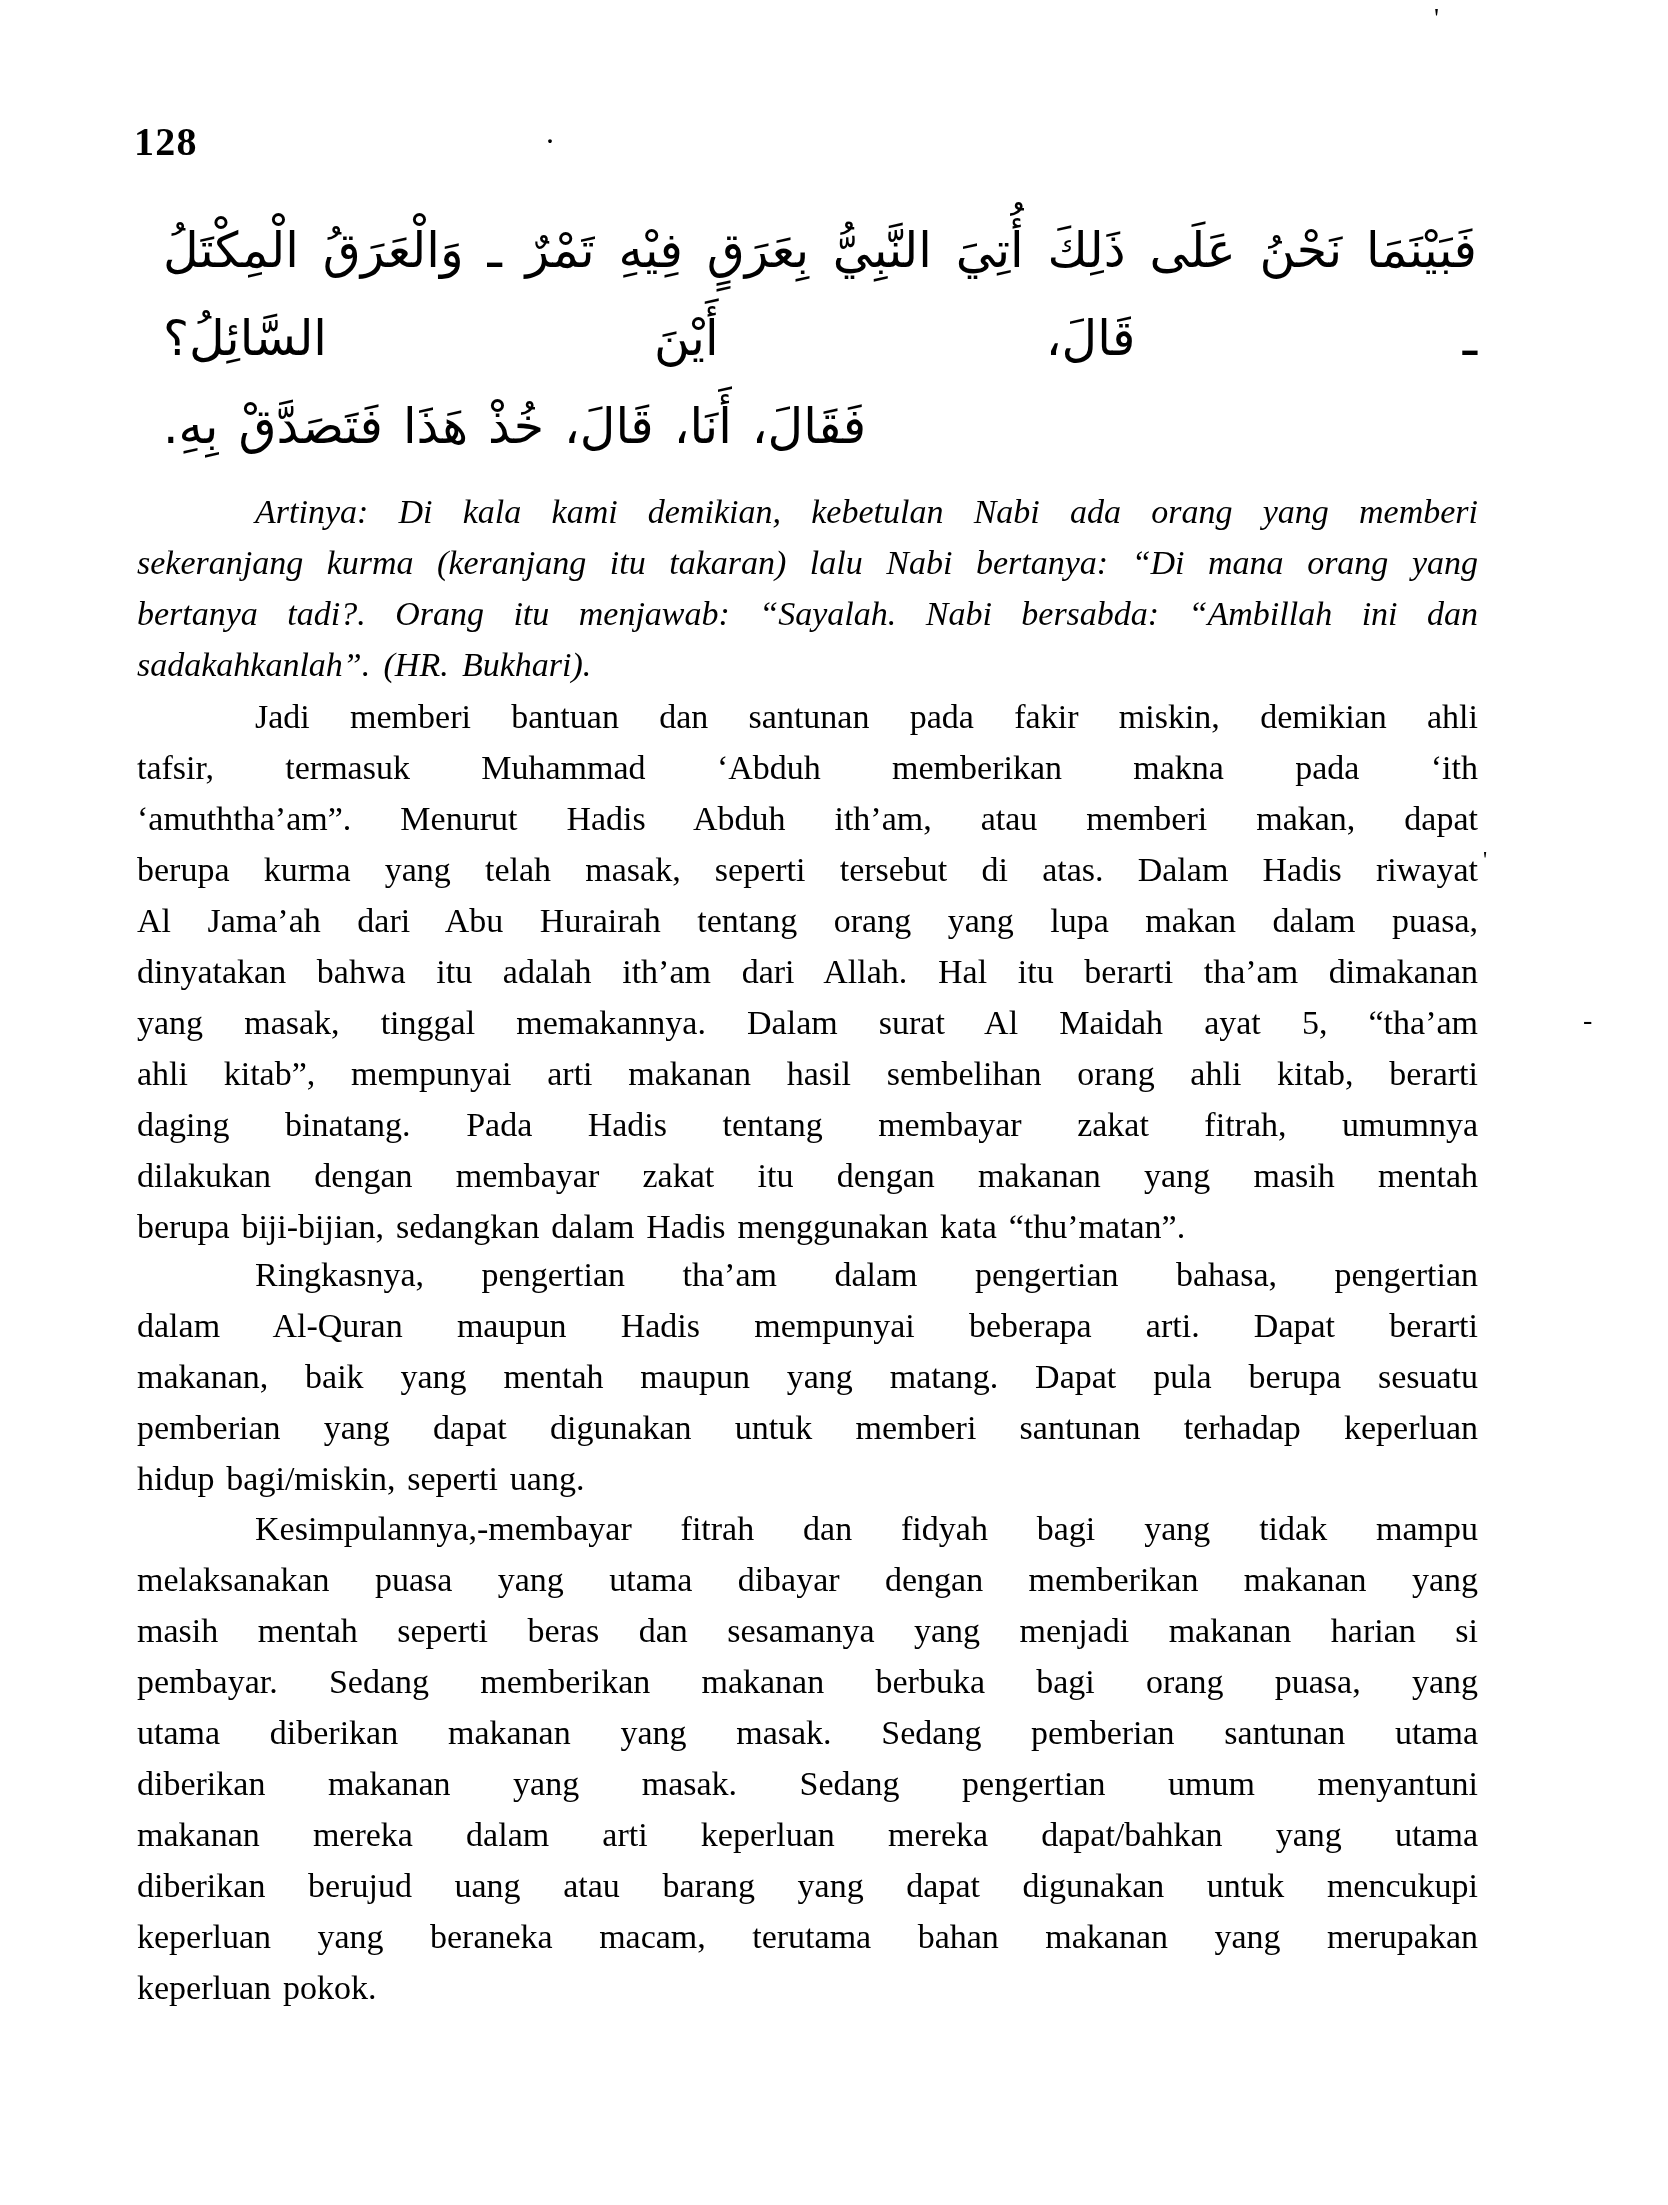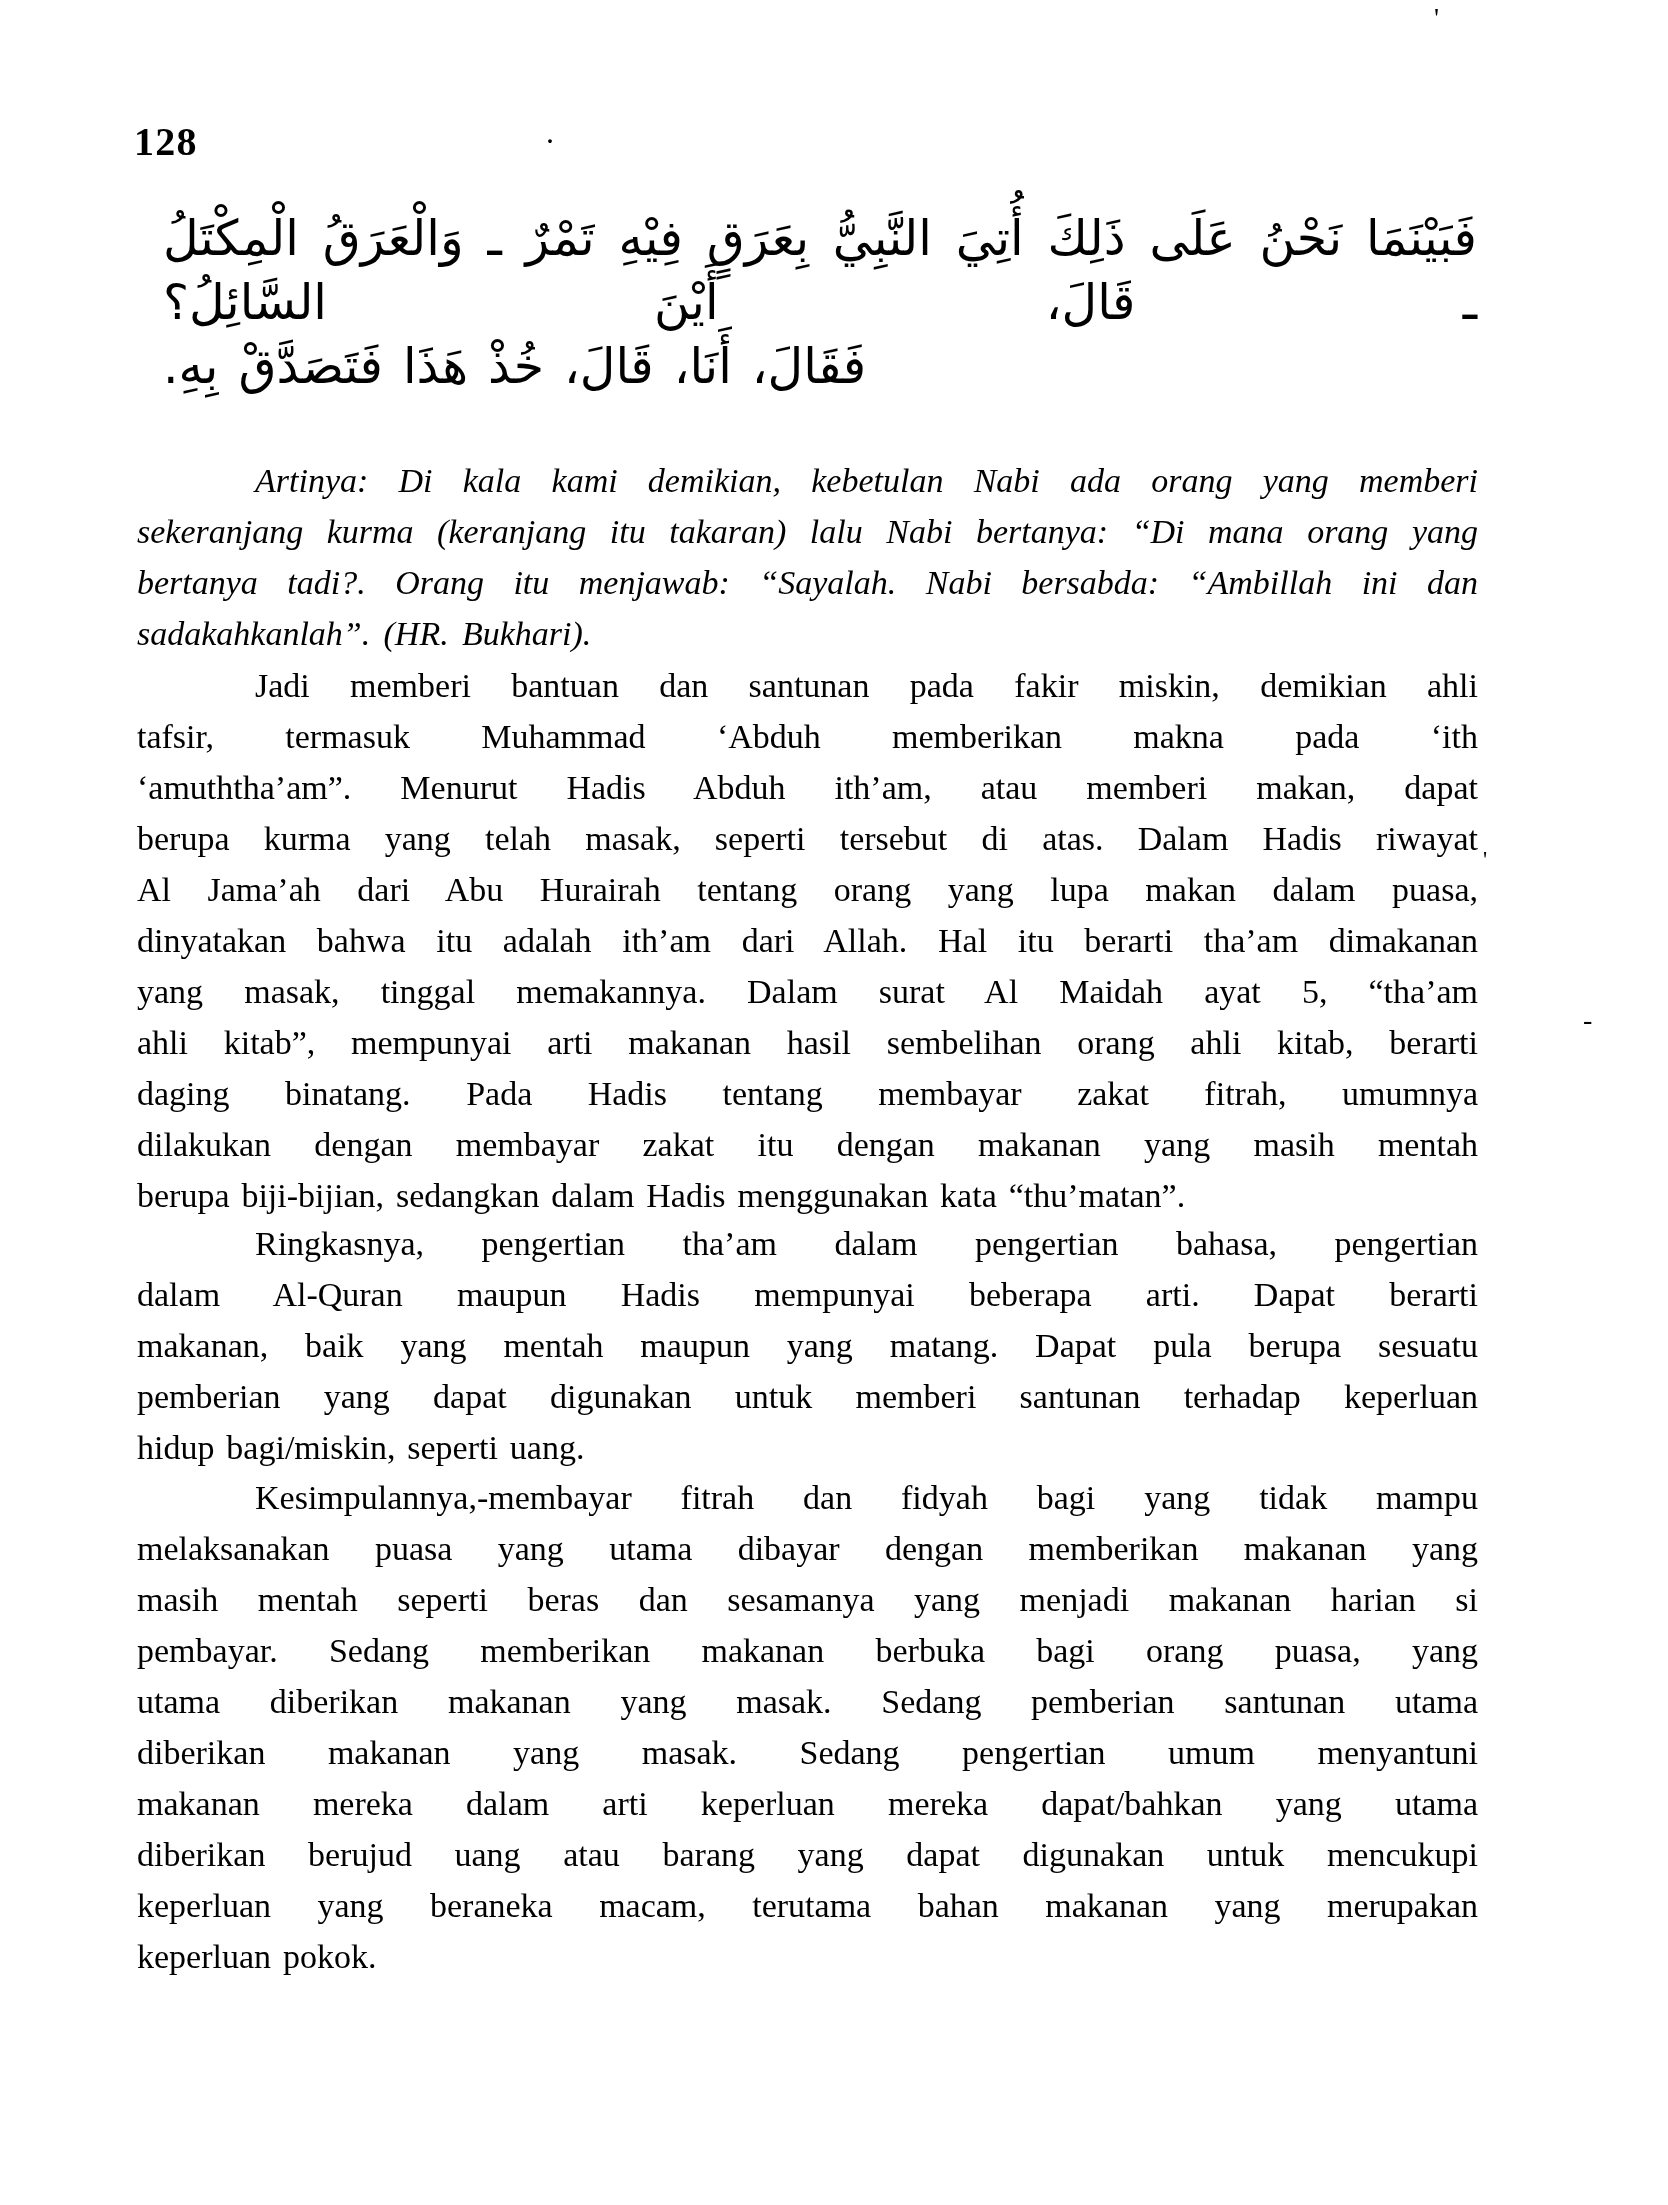--- a/index.html
+++ b/index.html
@@ -9,28 +9,28 @@
   }
   .page-number{
     position:absolute;left:134px;top:122px;
     font-size:40px;font-weight:bold;letter-spacing:1.3px;line-height:1;text-align:center;
   }
   
   .arabic{
     position:absolute;left:163px;top:207px;width:1314px;
     direction:rtl;unicode-bidi:embed;
     font-family:"DejaVu Sans", sans-serif;
-    font-size:49px;line-height:64px;
+    font-size:49px;line-height:88px;
   }
   .ar-line-1{text-align:justify;text-align-last:justify;word-spacing:6.2px;}
   .ar-line-2{text-align:left;word-spacing:4.4px;}
   
   .block{
     position:absolute;left:137px;width:1341px;
-    font-size:34px;line-height:51px;word-spacing:0.10em;
+    font-size:34px;line-height:51px;word-spacing:0.10em;margin-top:31px;
   }
   .block .ln{text-align:justify;text-align-last:justify;}
   .block .ln:first-child{text-indent:118px;}
   .block .ln:last-child{text-align-last:left;}
   .translation{top:455px;font-style:italic;word-spacing:0.14em;}
   .para-1{top:660px;}
   .para-2{top:1218px;}
   .para-3{top:1472px;}
   
   .artifact{position:absolute;line-height:1;font-family:"Liberation Serif",serif;}

